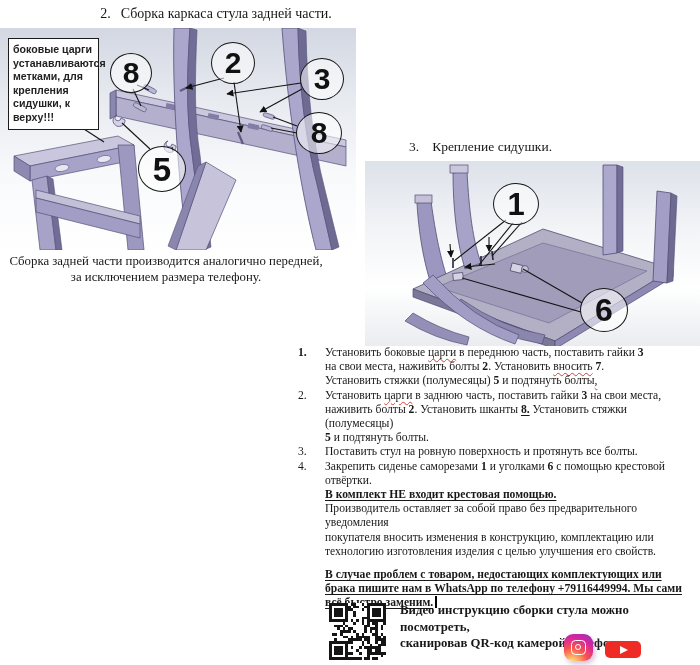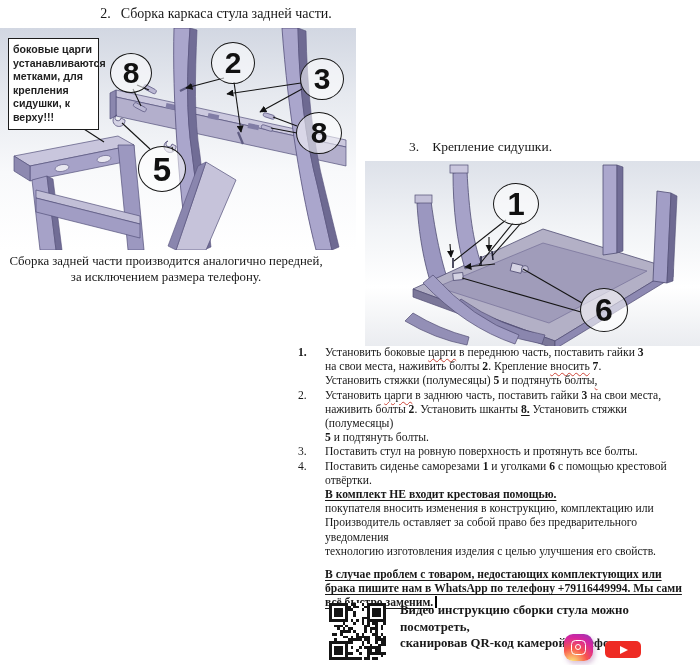--- a/index.html
+++ b/index.html
@@ -242,42 +242,42 @@
       </div>
     <div class="callout" style="left:215px;top:127px;width:46px;height:42px;font-size:32px;">
         <span>6</span>
       </div>
   </div>
 
   <div class="abs instructions">
     <div class="item">
       <span class="num b">1.</span>
       <div><span><span>Установить боковые </span><span class="sp">царги</span><span> в переднюю часть, поставить гайки </span><span class="b">3</span></span></div>
-      <div><span><span>на свои места, наживить болты </span><span class="b">2</span><span>. Крепление </span><span class="sp">вносить</span><span> </span><span class="b">7</span><span>.</span></span></div>
+      <div><span><span>на свои места, наживить болты </span><span class="b">2</span><span>. Установить </span><span class="sp">вносить</span><span> </span><span class="b">7</span><span>.</span></span></div>
       <div><span><span>Установить стяжки (полумесяцы) </span><span class="b">5</span><span> и подтянуть болты</span><span class="sp">,</span></span></div>
     </div>
     <div class="item">
       <span class="num">2.</span>
       <div><span><span>Установить </span><span class="sp">царги</span><span> в заднюю часть, поставить гайки </span><span class="b">3</span><span> на свои места,</span></span></div>
       <div><span><span>наживить болты </span><span class="b">2</span><span>. Установить шканты </span><span class="b u">8.</span><span> Установить стяжки (полумесяцы)</span></span></div>
       <div><span><span class="b">5</span><span> и подтянуть болты.</span></span></div>
     </div>
     <div class="item">
       <span class="num">3.</span>
       <div><span><span>Поставить стул на ровную поверхность и протянуть все болты.</span></span></div>
     </div>
     <div class="item">
       <span class="num">4.</span>
-      <div><span><span> Поставить сиденье саморезами </span><span class="b">1</span><span> и уголками </span><span class="b">6</span><span> с помощью крестовой</span></span></div>
+      <div><span><span> Закрепить сиденье саморезами </span><span class="b">1</span><span> и уголками </span><span class="b">6</span><span> с помощью крестовой</span></span></div>
       <div><span><span>отвёртки.</span></span></div>
     </div>
     <div class="notes">
       <div><span><span class="b u">В комплект НЕ входит крестовая помощью.</span></span></div>
+      <div><span><span>Производитель оставляет за собой право без предварительного уведомления</span></span></div>
       <div><span><span>покупателя вносить изменения в конструкцию, комплектацию или</span></span></div>
-      <div><span><span>Производитель оставляет за собой право без предварительного уведомления</span></span></div>
       <div><span><span>технологию изготовления изделия с целью улучшения его свойств.</span></span></div>
     </div>
     <div class="warranty">
       <div><span><span class="b u">В случае проблем с товаром, недостающих комплектующих или</span></span></div>
       <div><span><span class="b u">брака пишите нам в WhatsApp по телефону +79116449994. Мы сами</span></span></div>
       <div><span><span class="b u">всё быстро заменим.</span></span><span class="cursor"></span></div>
     </div>
   </div>
 
   <div class="abs qr" id="qr">

